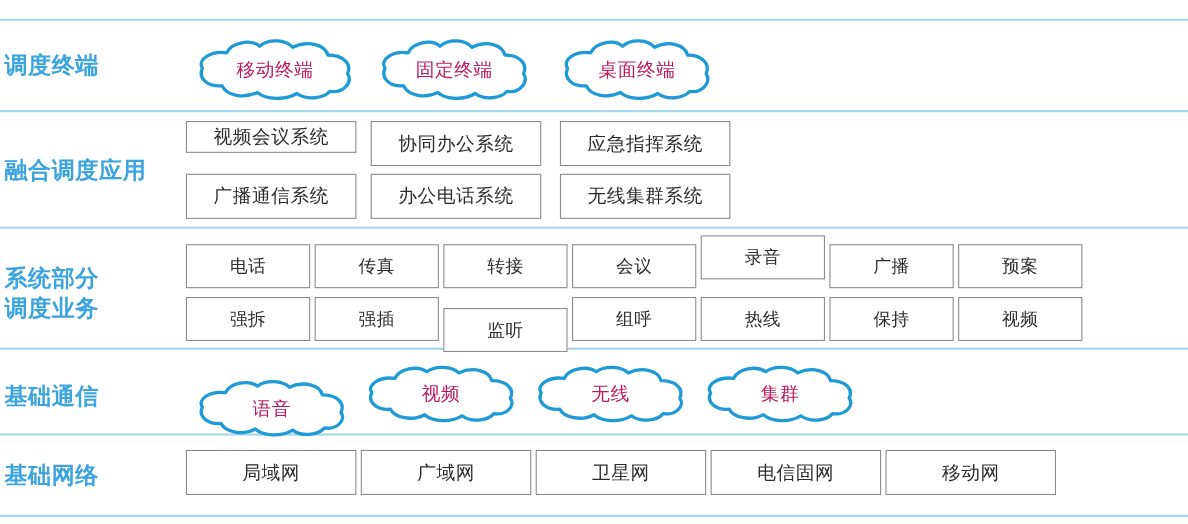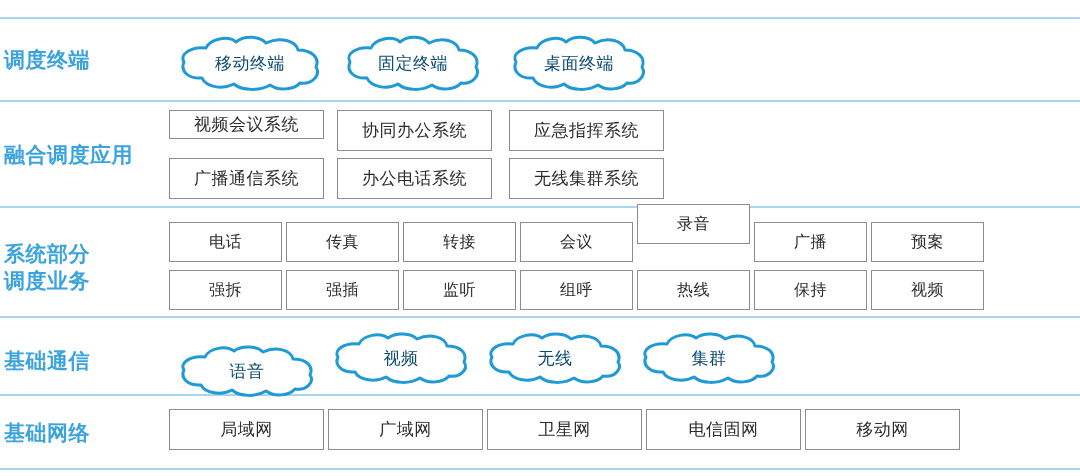--- a/index.html
+++ b/index.html
@@ -70,21 +70,21 @@
   }
   .cloud .cloud-label {
     position: absolute;
     left: 0;
     top: 0;
     width: 100%;
     height: 100%;
     display: flex;
     align-items: center;
     justify-content: center;
-    color: #0c4a6e;
+    color: #be185d;
     font-size: 17px;
     letter-spacing: 0.5px;
   }
 </style>
 </head>
 <body>
 
 <div id="diagram">
 
   <div class="rule" style="top:17px;"></div>
@@ -136,27 +136,27 @@
   <div class="node" style="left:337px; top:158px; width:155px; height:41px;">办公电话系统</div>
   <div class="node" style="left:509px; top:158px; width:155px; height:41px;">无线集群系统</div>
 
   <div class="row-label" style="top:240px; line-height:27px;">系统部分
 调度业务</div>
 
   <div class="node small" style="left:169px; top:222px; width:113px; height:40px;">电话</div>
   <div class="node small" style="left:286px; top:222px; width:113px; height:40px;">传真</div>
   <div class="node small" style="left:403px; top:222px; width:113px; height:40px;">转接</div>
   <div class="node small" style="left:520px; top:222px; width:113px; height:40px;">会议</div>
-  <div class="node small" style="left:637px; top:204px; width:113px; height:40px;">录音</div>
+  <div class="node small" style="left:637px; top:214px; width:113px; height:40px;">录音</div>
   <div class="node small" style="left:754px; top:222px; width:113px; height:40px;">广播</div>
   <div class="node small" style="left:871px; top:222px; width:113px; height:40px;">预案</div>
 
   <div class="node small" style="left:169px; top:270px; width:113px; height:40px;">强拆</div>
   <div class="node small" style="left:286px; top:270px; width:113px; height:40px;">强插</div>
-  <div class="node small" style="left:403px; top:270px; width:113px; height:40px;">监听</div>
+  <div class="node small" style="left:403px; top:280px; width:113px; height:40px;">监听</div>
   <div class="node small" style="left:520px; top:270px; width:113px; height:40px;">组呼</div>
   <div class="node small" style="left:637px; top:270px; width:113px; height:40px;">热线</div>
   <div class="node small" style="left:754px; top:270px; width:113px; height:40px;">保持</div>
   <div class="node small" style="left:871px; top:270px; width:113px; height:40px;">视频</div>
 
   <div class="row-label" style="top:348px;">基础通信</div>
 
   <div class="cloud" style="left:176px; top:344px; width:142px; height:54px;">
     <svg width="142" height="54" viewBox="0 0 142 54">
       <path d="M29 13 C33 4, 50 1, 58 7 C66 1, 81 2, 87 8 C100 2, 115 6, 117 15

